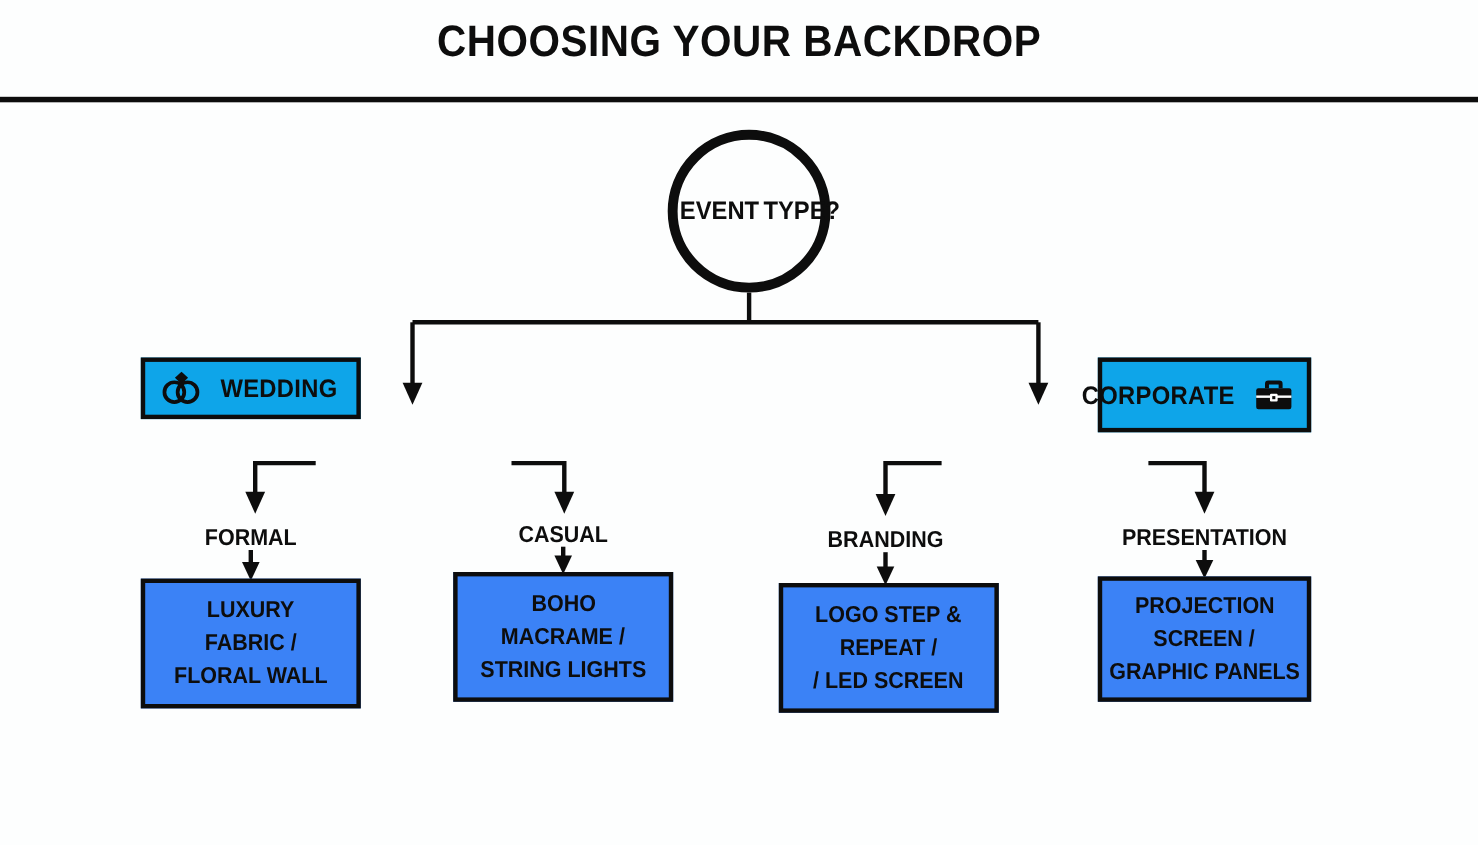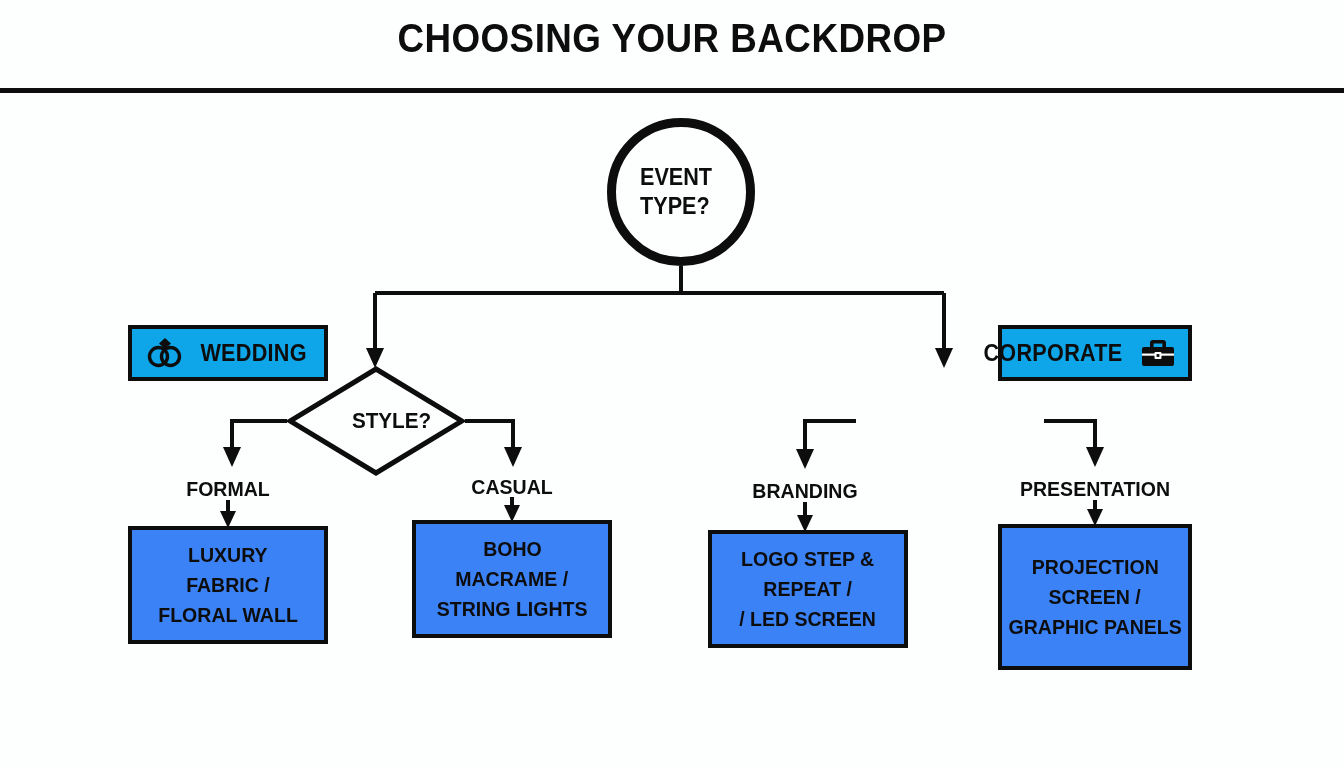--- a/index.html
+++ b/index.html
@@ -59,22 +59,21 @@
     position: absolute;
     left: 607px;
     top: 118px;
     width: 148px;
     height: 148px;
     border: 9px solid #0d0d0d;
     border-radius: 50%;
     background: #fdfefe;
     box-sizing: border-box;
     display: flex;
-    flex-direction: column;
-    align-items: flex-start;
+    align-items: center;
     justify-content: center;
     padding-left: 24px;
     box-sizing: border-box;
   }
   .root-node .line {
     font-size: 23px;
     font-weight: 700;
     color: #0d0d0d;
     line-height: 1.28;
     transform: scaleX(0.94);
@@ -100,21 +99,21 @@
     transform: scaleX(0.94);
     transform-origin: center;
     white-space: nowrap;
   }
   #branch-wedding {
     left: 128px; top: 325px; width: 200px; height: 56px;
     justify-content: flex-start;
     padding-left: 14px;
   }
   #branch-corporate {
-    left: 998px; top: 325px; width: 194px; height: 56px;
+    left: 998px; top: 325px; width: 194px; height: 68px;
     justify-content: flex-end;
     padding-right: 12px;
   }
   .icon-box { flex: 0 0 auto; display: block; line-height: 0; }
 
   
   .diamond {
     position: absolute;
   }
   .diamond svg { display: block; }
@@ -161,21 +160,21 @@
     font-size: 21px;
     font-weight: 700;
     color: #0d0d0d;
     line-height: 1.42;
     transform: scaleX(0.93);
     white-space: nowrap;
   }
   #outcome-luxury     { left: 128px;  top: 526px; width: 200px; height: 118px; }
   #outcome-boho       { left: 412px;  top: 520px; width: 200px; height: 118px; }
   #outcome-logo       { left: 708px;  top: 530px; width: 200px; height: 118px; }
-  #outcome-projection { left: 998px;  top: 524px; width: 194px; height: 146px; }
+  #outcome-projection { left: 998px;  top: 524px; width: 194px; height: 114px; }
 </style>
 </head>
 <body>
 
 <div id="stage">
 
   <div class="page-title">CHOOSING YOUR BACKDROP</div>
   <div class="header-rule"></div>
 
   <svg id="wires" viewBox="0 0 1344 768" xmlns="http://www.w3.org/2000/svg">
@@ -242,26 +241,20 @@
       <svg width="36" height="32" viewBox="0 0 36 32" xmlns="http://www.w3.org/2000/svg">
         <path d="M13,3 h10 a3,3 0 0 1 3,3 v4 h-3.6 V6.6 h-8.8 V10 H10 V6 a3,3 0 0 1 3,-3 z" fill="#0d0d0d"></path>
         <rect x="2" y="10" width="32" height="19" rx="2" fill="#0d0d0d"></rect>
         <rect x="2" y="16.5" width="32" height="2.2" fill="#fdfefe"></rect>
         <rect x="14.5" y="15" width="7" height="7" rx="1" fill="#fdfefe"></rect>
         <rect x="16.6" y="17.1" width="2.8" height="2.8" fill="#0d0d0d"></rect>
       </svg>
     </span>
   </div>
 
-  <div class="diamond" id="diamond-style">
-    <svg width="178" height="110" viewBox="0 0 178 110" xmlns="http://www.w3.org/2000/svg">
-      <polygon points="89,3 175,55 89,107 3,55" fill="#fdfefe" stroke="#0d0d0d" stroke-width="5"></polygon>
-    </svg>
-    <span class="dlabel">STYLE?</span>
-  </div>
 
 
   <div class="edge-label" style="left:148px; top:477px; width:160px;">FORMAL</div>
   <div class="edge-label" style="left:432px; top:475px; width:160px;">CASUAL</div>
   <div class="edge-label" style="left:715px; top:479px; width:180px;">BRANDING</div>
   <div class="edge-label" style="left:995px; top:477px; width:200px;">PRESENTATION</div>
 
   <div class="outcome-box" id="outcome-luxury">
     <span class="line">LUXURY</span>
     <span class="line">FABRIC /</span>

